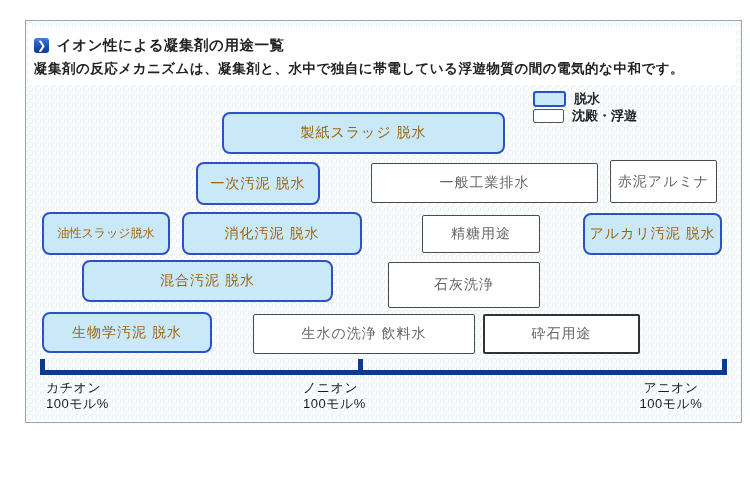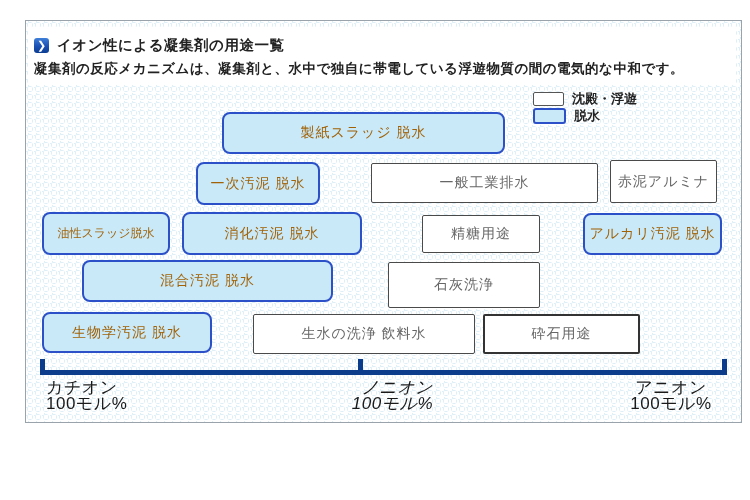--- a/index.html
+++ b/index.html
@@ -46,44 +46,44 @@
     background:#c9e9f9;border:2px solid #2b50c8;border-radius:8px;color:#a16207;
   }
   .box.sediment{
     background:#ffffff;border:1px solid #4a4a4a;border-radius:2px;color:#666666;
   }
   .box.small{font-size:12px;letter-spacing:0;}
   .box.emphasis{border-width:2px;border-color:#333333;}
   .axis-bar{position:absolute;left:14px;top:349px;width:687px;height:5px;background:#0b3c8c;}
   .tick{position:absolute;top:338px;width:5px;height:16px;background:#0b3c8c;}
   .axis-label{
-    position:absolute;top:359px;font-size:17px;line-height:16px;color:#1a1a1a;letter-spacing:0.5px;
+    position:absolute;top:359px;font-size:13px;line-height:16px;color:#1a1a1a;letter-spacing:0.5px;
   }
 </style>
 </head>
 <body>
 
 <div class="panel">
 
   <div class="title-box">
     <div class="title-row">
       <span class="chev">❯</span>
       <span class="page-title">イオン性による凝集剤の用途一覧</span>
     </div>
     <div class="page-subtitle">凝集剤の反応メカニズムは、凝集剤と、水中で独自に帯電している浮遊物質の間の電気的な中和です。</div>
   </div>
 
   <div class="legend">
     <div class="legend-row">
+      <span class="swatch dewater"></span>
+      <span class="legend-label">脱水</span>
+    </div>
+    <div class="legend-row">
       <span class="swatch sediment"></span>
       <span class="legend-label">沈殿・浮遊</span>
-    </div>
-    <div class="legend-row">
-      <span class="swatch dewater"></span>
-      <span class="legend-label">脱水</span>
     </div>
   </div>
 
   <div id="canvas">
       <div class="box dewater" style="left: 196px; top: 91px; width: 283px; height: 42px;">製紙スラッジ 脱水</div>
       <div class="box dewater" style="left: 170px; top: 141px; width: 124px; height: 43px;">一次汚泥 脱水</div>
       <div class="box sediment" style="left: 345px; top: 142px; width: 227px; height: 40px;">一般工業排水</div>
       <div class="box sediment" style="left: 584px; top: 139px; width: 107px; height: 43px;">赤泥アルミナ</div>
       <div class="box dewater small" style="left: 16px; top: 191px; width: 128px; height: 43px;">油性スラッジ脱水</div>
       <div class="box dewater" style="left: 156px; top: 191px; width: 180px; height: 43px;">消化汚泥 脱水</div>
@@ -91,21 +91,21 @@
       <div class="box dewater" style="left: 557px; top: 192px; width: 139px; height: 42px;">アルカリ汚泥 脱水</div>
       <div class="box dewater" style="left: 56px; top: 239px; width: 251px; height: 42px;">混合汚泥 脱水</div>
       <div class="box sediment" style="left: 362px; top: 241px; width: 152px; height: 46px;">石灰洗浄</div>
       <div class="box dewater" style="left: 16px; top: 291px; width: 170px; height: 41px;">生物学汚泥 脱水</div>
       <div class="box sediment" style="left: 227px; top: 293px; width: 222px; height: 40px;">生水の洗浄 飲料水</div>
       <div class="box sediment emphasis" style="left: 457px; top: 293px; width: 157px; height: 40px;">砕石用途</div>
       <div class="axis-label" style="left: 20px; width: 130px; text-align: left;">
         <div>カチオン</div>
         <div>100モル%</div>
       </div>
-      <div class="axis-label" style="left: 277px; width: 130px; text-align: right; font-style: italic;">
+      <div class="axis-label" style="left: 277px; width: 130px; text-align: left;">
         <div>ノニオン</div>
         <div>100モル%</div>
       </div>
       <div class="axis-label" style="left: 580px; width: 130px; text-align: center;">
         <div>アニオン</div>
         <div>100モル%</div>
       </div>
     </div>
 
   <div class="axis-bar"></div>

